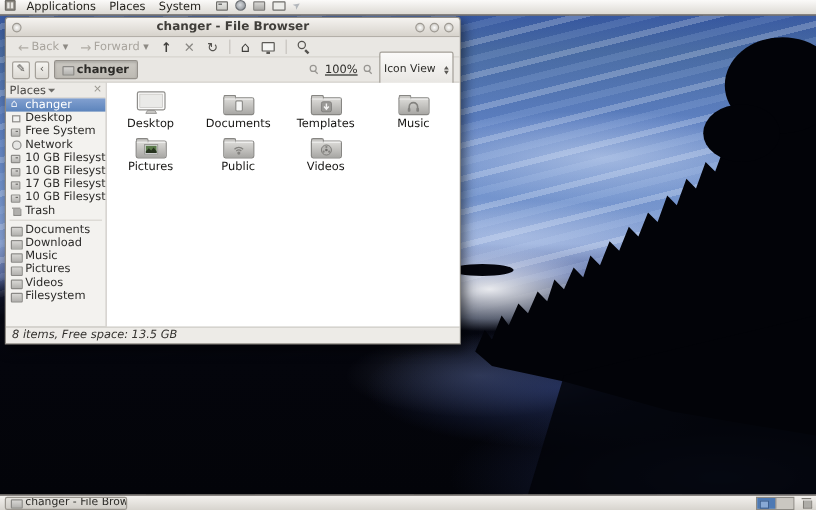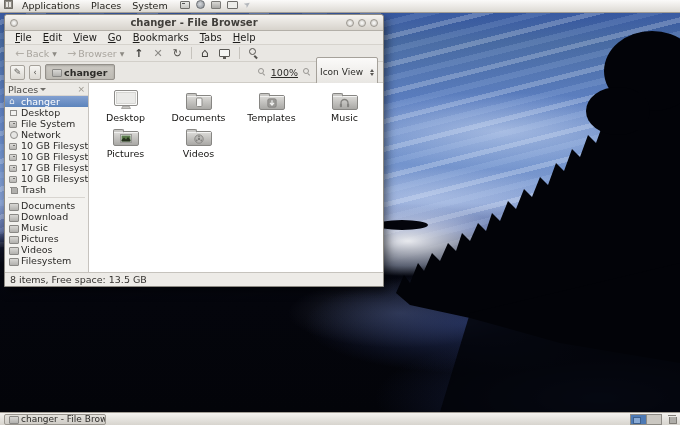--- a/index.html
+++ b/index.html
@@ -121,21 +121,21 @@
 
   .filepane { flex:1; background:#fff; position:relative; overflow:hidden; }
   .filegrid { display:grid; grid-template-columns:repeat(4,73px); padding:6px 0 0 0; }
   .fcell { height:36px; display:flex; flex-direction:column; align-items:center; }
   .fico { height:22px; display:flex; align-items:flex-end; justify-content:center; }
   .folder { position:relative; width:26px; height:15px; margin-bottom:1px; background:linear-gradient(#dcdbd8,#a9a8a5); border:1px solid #878683; border-radius:1px 2px 2px 2px; display:flex; align-items:center; justify-content:center; }
   .folder::before { content:""; position:absolute; top:-3px; left:-1px; width:9px; height:3px; background:#c9c8c5; border:1px solid #878683; border-bottom:none; border-radius:2px 2px 0 0; }
   .folder::after { content:""; position:absolute; top:0; left:0; right:0; height:1px; background:rgba(255,255,255,0.7); }
   .flabel { font-size:9.5px; color:#161513; margin-top:1px; }
 
-  .statusbar { height:14px; flex:none; background:#edebe7; border-top:1px solid #c6c3bd; display:flex; align-items:center; padding-left:5px; font-size:9.5px; color:#33312e; }
+  .statusbar { height:14px; flex:none; background:#edebe7; border-top:1px solid #c6c3bd; display:flex; align-items:center; padding-left:5px; font-size:9.5px; color:#33312e;font-style:italic; }
 
   
   .taskbar {
     position:absolute; left:0; bottom:0; width:680px; height:13px;
     background:linear-gradient(#f4f2ef,#d7d4ce); border-top:1px solid #a29d95;
     display:flex; align-items:center; padding:0 4px; z-index:30;
   }
   .taskbtn { height:11px; width:102px; border:1px solid #9a968f; border-radius:2px; background:linear-gradient(#e4e2dd,#cfccc6);
     display:flex; align-items:center; gap:3px; padding:0 4px; font-size:9px; color:#2c2b28; white-space:nowrap; overflow:hidden; }
   .tb-right { margin-left:auto; display:flex; align-items:center; gap:6px; }
@@ -182,39 +182,30 @@
     <div class="titlebar">
       <span class="win-menu-dot"></span>
       <span class="title-text">changer - File Browser</span>
       <span class="win-buttons">
         <span class="win-btn"></span>
         <span class="win-btn"></span>
         <span class="win-btn"></span>
       </span>
     </div>
 
-    <div class="menubar">
-      <span class="menu-item">File</span>
-      <span class="menu-item">Edit</span>
-      <span class="menu-item">View</span>
-      <span class="menu-item">Go</span>
-      <span class="menu-item">Bookmarks</span>
-      <span class="menu-item">Tabs</span>
-      <span class="menu-item">Help</span>
-    </div>
 
     <div class="toolbar">
       <span class="tbtn disabled">
         <span class="gicon">←</span>
         <span>Back</span>
         <span class="chev">▼</span>
       </span>
       <span class="tbtn disabled">
         <span class="gicon">→</span>
-        <span>Browser</span>
+        <span>Forward</span>
         <span class="chev">▼</span>
       </span>
       <span class="tbtn">
           <span class="gicon" style="font-weight:bold;color:#3f3e3b">↑</span>
         </span>
       <span class="tbtn">
           <span class="gicon" style="color:#8a8884">✕</span>
         </span>
       <span class="tbtn">
           <span class="gicon" style="color:#55534f">↻</span>
@@ -263,21 +254,21 @@
         <div class="sb-item sel">
             <span class="mi mi-home"></span>
             <span>changer</span>
           </div>
         <div class="sb-item">
             <span class="mi mi-desktop"></span>
             <span>Desktop</span>
           </div>
         <div class="sb-item">
             <span class="mi mi-drive"></span>
-            <span>File System</span>
+            <span>Free System</span>
           </div>
         <div class="sb-item">
             <span class="mi mi-network"></span>
             <span>Network</span>
           </div>
         <div class="sb-item">
             <span class="mi mi-drive"></span>
             <span>10 GB Filesystem</span>
           </div>
         <div class="sb-item">
@@ -379,20 +370,31 @@
                   <svg width="12" height="9">
                     <rect x="0.5" y="0.5" width="11" height="8" fill="#eceff0" stroke="#9a9996"></rect>
                     <rect x="1.5" y="1.5" width="9" height="6" fill="#5a7a4a"></rect>
                     <path d="M1.5 6 L4 3.5 L6 5.5 L8 3 L10.5 6 V7.5 H1.5 Z" fill="#27331f"></path>
                   </svg>
                 </span>
             </span>
             <span class="flabel">Pictures</span>
           </div>
 
+          <div class="fcell">
+            <span class="fico">
+              <span class="folder">
+                  <svg width="10" height="10">
+                    <circle cx="5" cy="7.6" r="1.3" fill="#83827f"></circle>
+                    <path d="M2.9 5.9 a3 3 0 0 1 4.2 0 M1.4 4.3 a5.1 5.1 0 0 1 7.2 0" fill="none" stroke="#83827f" stroke-width="1.1"></path>
+                  </svg>
+                </span>
+            </span>
+            <span class="flabel">Public</span>
+          </div>
 
 
           <div class="fcell">
             <span class="fico">
               <span class="folder">
                   <svg width="10" height="10">
                     <circle cx="5" cy="5" r="4.2" fill="#b8b7b4" stroke="#7c7b78" stroke-width="0.8"></circle>
                     <circle cx="5" cy="5" r="1.1" fill="#6e6d6a"></circle>
                     <circle cx="5" cy="2.5" r="0.9" fill="#83827f"></circle>
                     <circle cx="7.3" cy="6.4" r="0.9" fill="#83827f"></circle>

